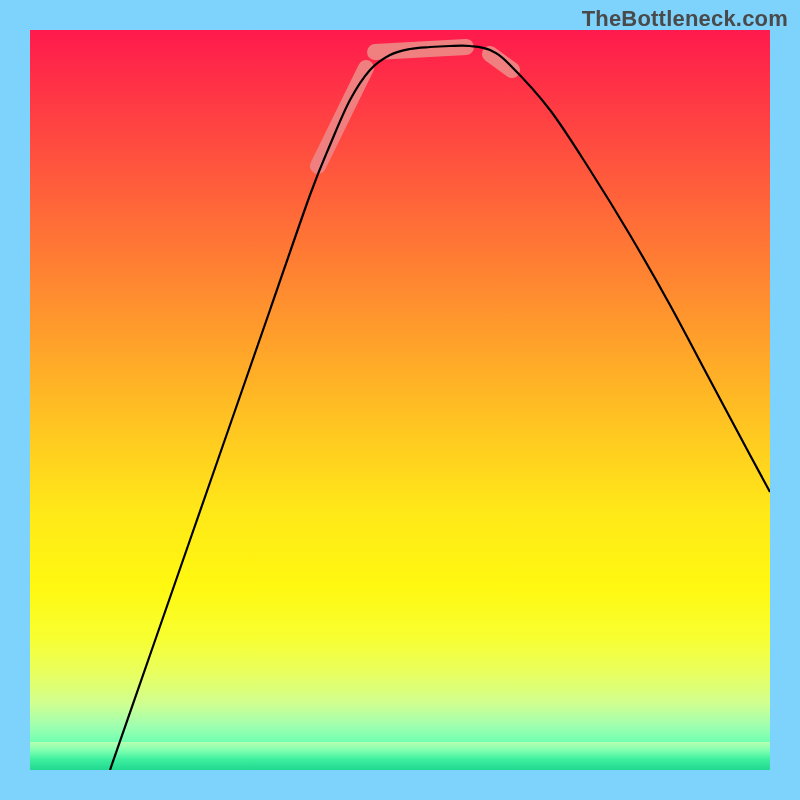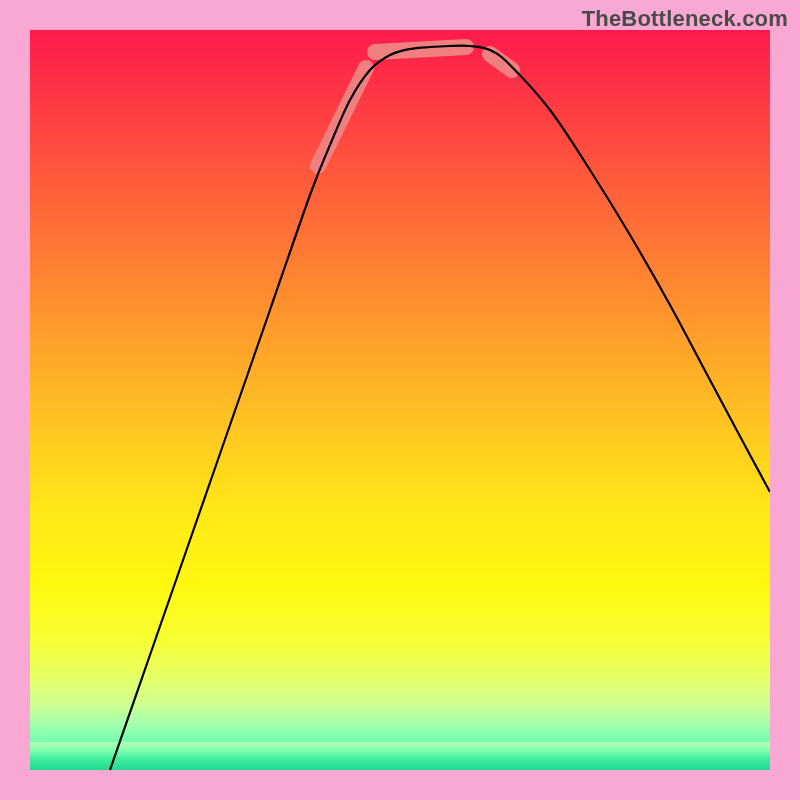--- a/index.html
+++ b/index.html
@@ -1,20 +1,20 @@
 <!DOCTYPE html>
 <html><head>
 <meta charset="utf-8">
 <style>
   * { margin: 0; padding: 0; box-sizing: border-box; }
   html, body { width: 800px; height: 800px; overflow: hidden; background: #000; }
   .frame {
     width: 800px;
     height: 800px;
-    background: #f9a8d4;
+    background: #7dd3fc;
     position: relative;
   }
   .plot-area {
     position: absolute;
     left: 30px;
     top: 30px;
     width: 740px;
     height: 740px;
     overflow: hidden;
   }

